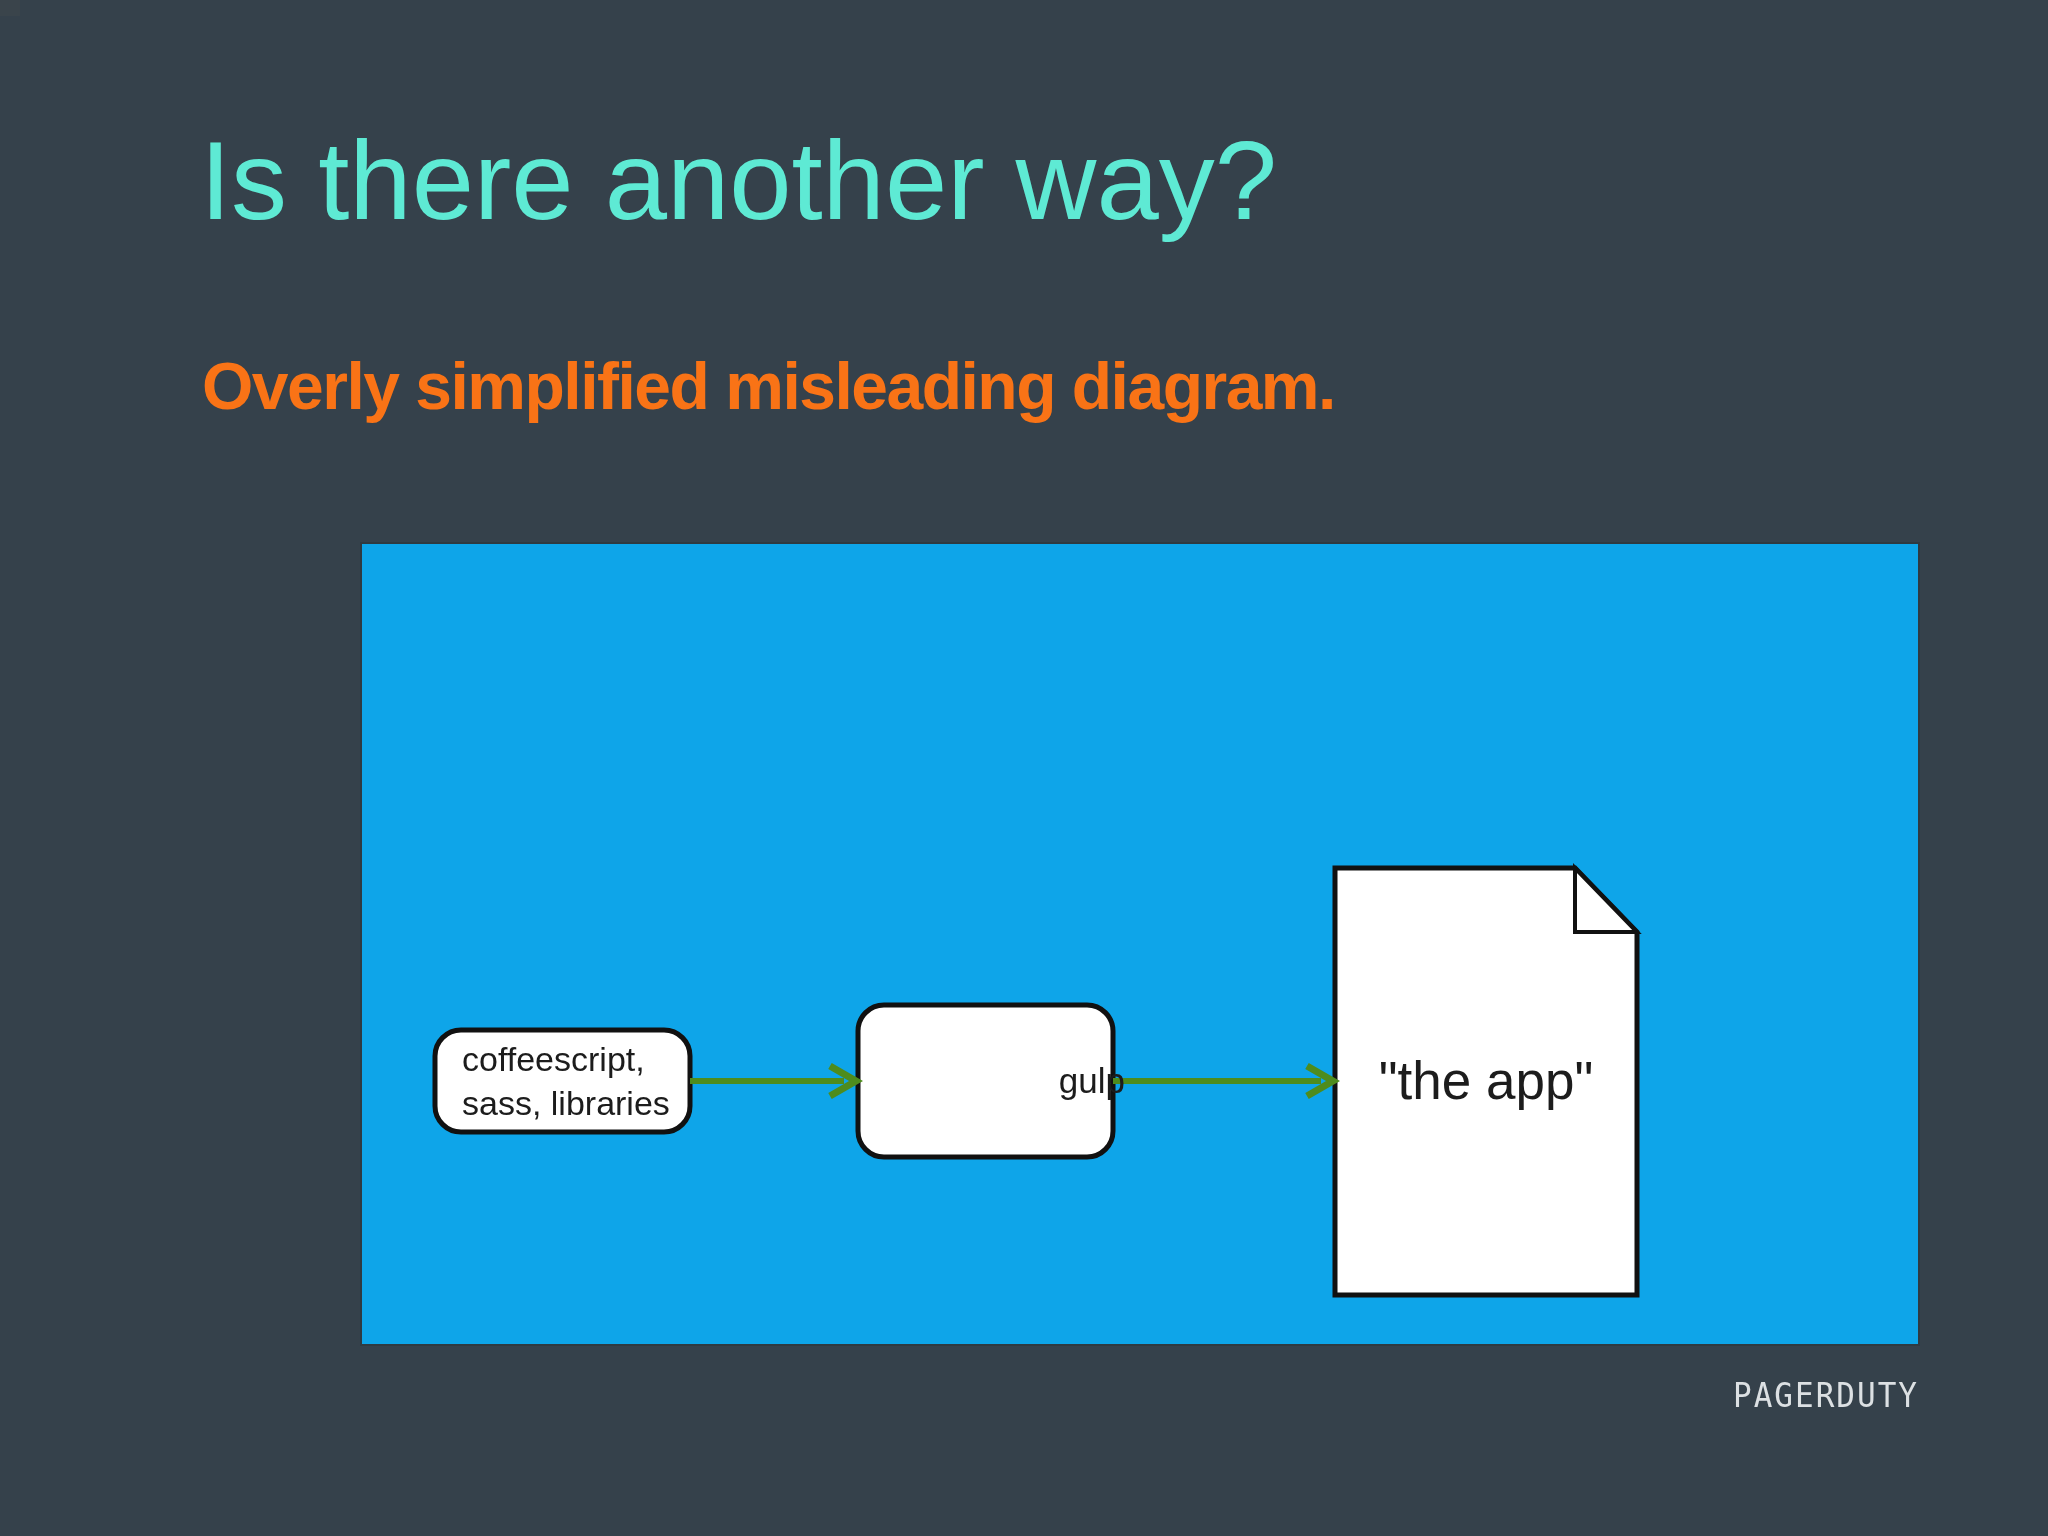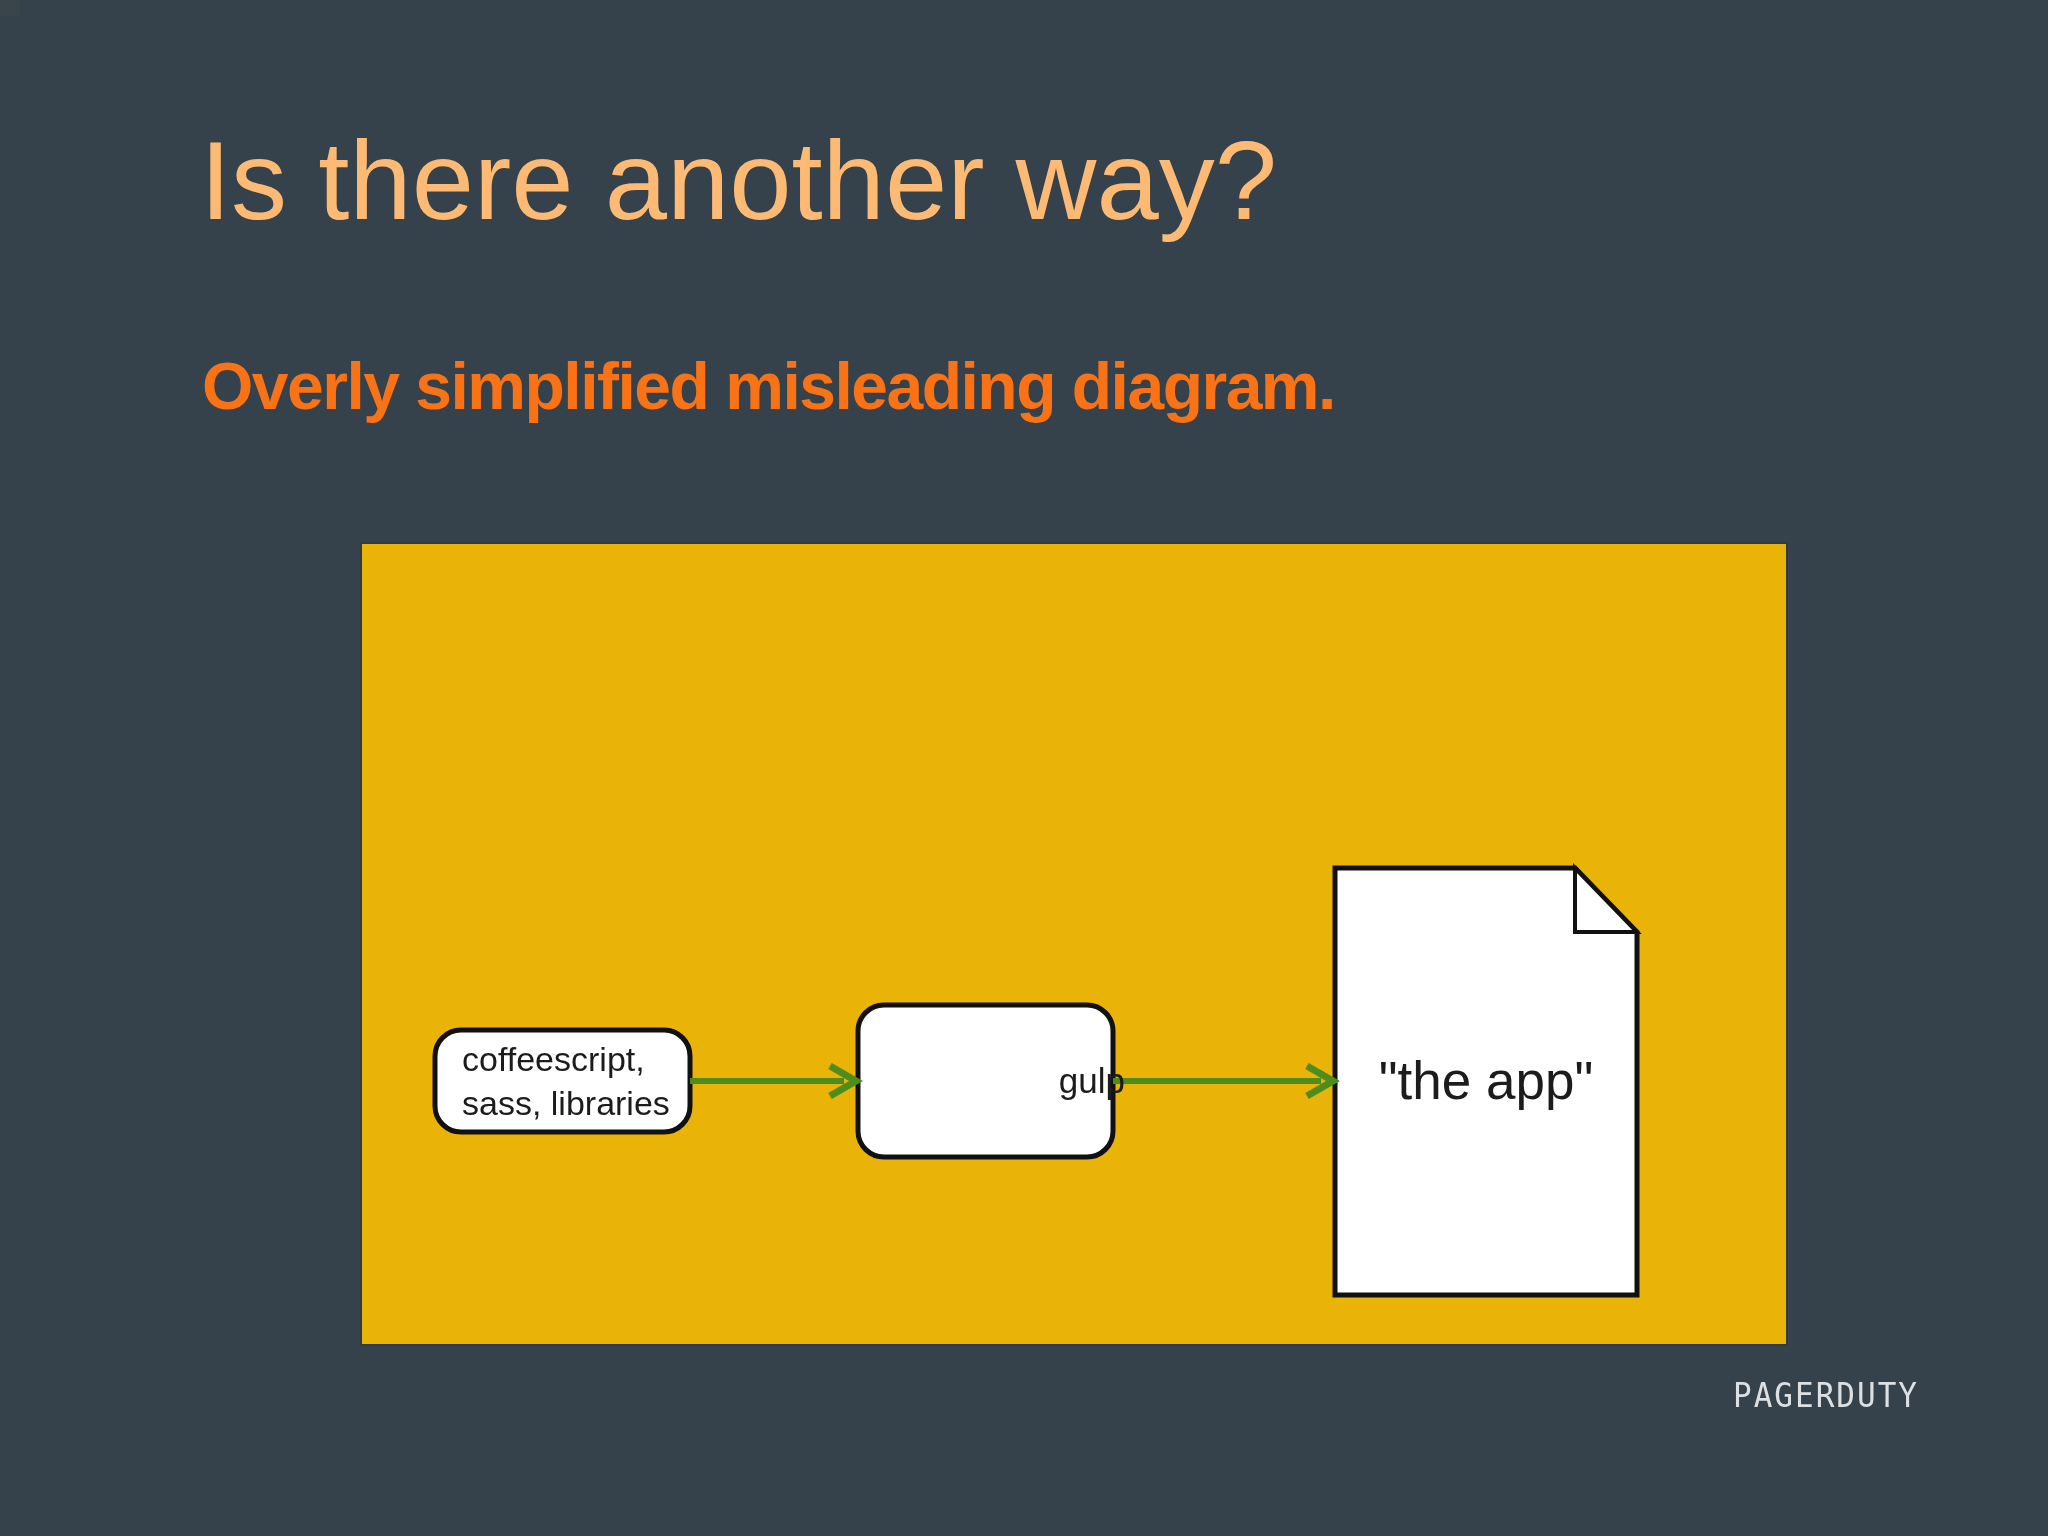--- a/index.html
+++ b/index.html
@@ -3,29 +3,29 @@
 <meta charset="utf-8">
 <style>
   html,body{margin:0;padding:0;background:#35414b;}
   .slide{
     position:relative;width:2048px;height:1536px;overflow:hidden;
     background:#35414b;font-family:"Liberation Sans",sans-serif;
   }
   .corner-patch{position:absolute;left:0;top:0;width:20px;height:16px;background:#3a444b;}
   .title{
     position:absolute;left:200px;top:116px;margin:0;
-    font-size:112px;font-weight:400;color:#fdba74;white-space:nowrap;
+    font-size:112px;font-weight:400;color:#5eead4;white-space:nowrap;
   }
   .subtitle{
     position:absolute;left:202px;top:348px;margin:0;
     font-size:66px;font-weight:700;color:#f97316;letter-spacing:-1.5px;white-space:nowrap;
   }
   .panel{
-    position:absolute;left:362px;top:544px;width:1424px;height:800px;
-    background:#eab308;outline:2px solid #2f3a41;
+    position:absolute;left:362px;top:544px;width:1556px;height:800px;
+    background:#0ea5e9;outline:2px solid #2f3a41;
   }
   .panel svg{position:absolute;left:0;top:0;display:block;}
   .node-label{
     position:absolute;color:#1c1c1c;font-family:"Liberation Sans",sans-serif;
   }
   .label-sources{left:100px;top:493px;width:240px;font-size:34px;line-height:44px;white-space:pre-line;text-align:left;}
   .label-gulp{left:508px;top:515px;width:255px;font-size:35px;line-height:44px;text-align:right;}
   .label-app{left:973px;top:506px;width:302px;font-size:53px;line-height:62px;text-align:center;}
   .logo{
     position:absolute;left:1733px;top:1376px;

